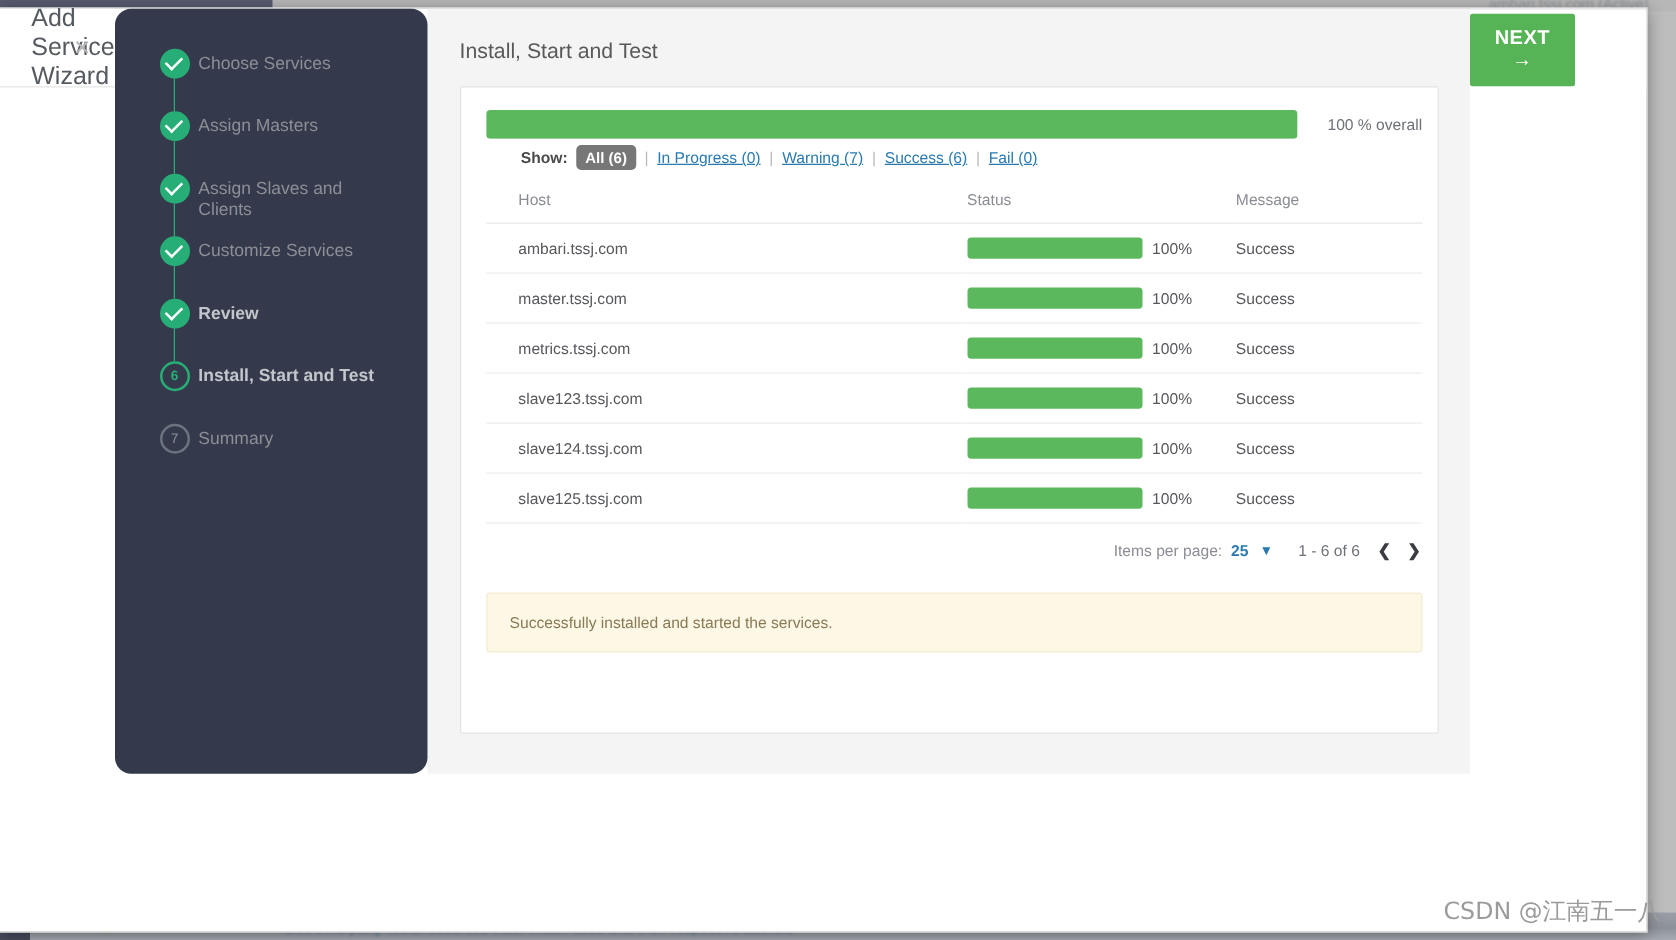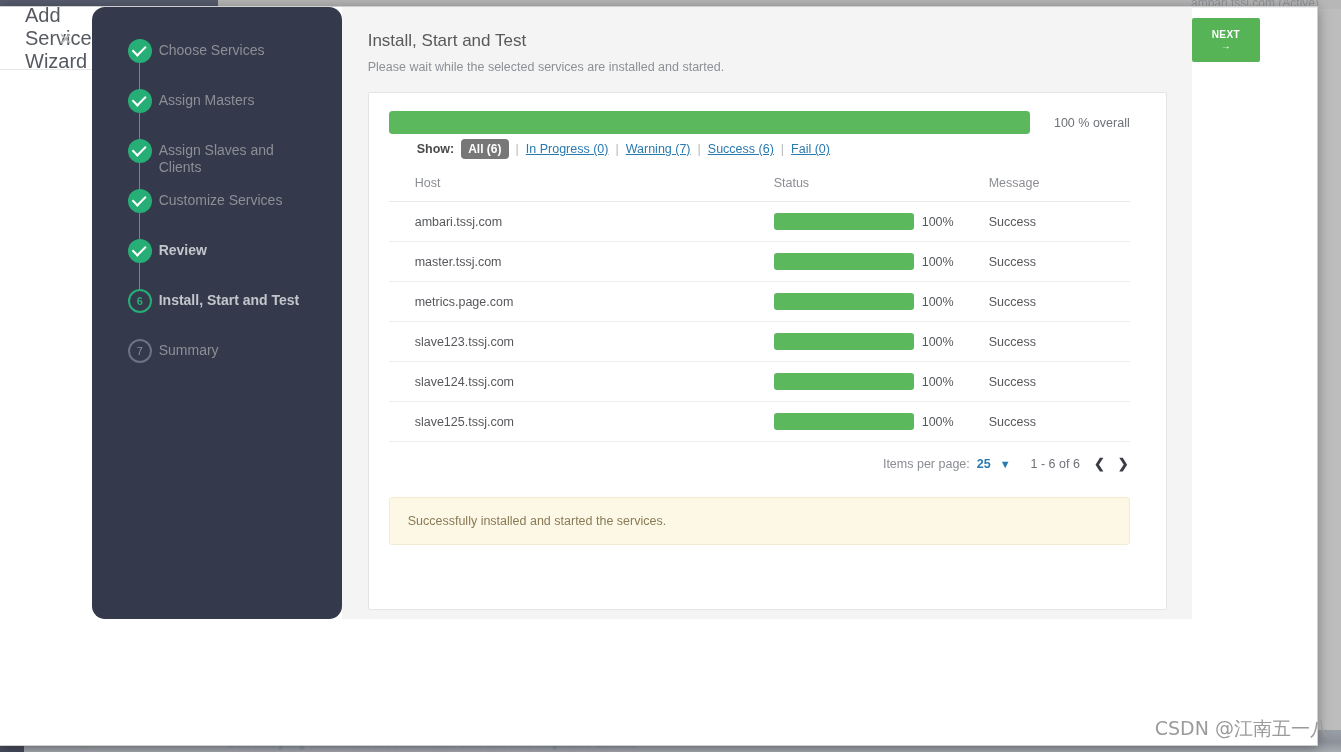--- a/index.html
+++ b/index.html
@@ -112,21 +112,21 @@
   
   #content {
     flex: 1 1 auto; background: #f4f4f4; padding: 24px 25px 0 26px;
     height: 612px; overflow: hidden;
   }
   #page-title { font-size: 17px; color: #58595b; font-weight: 400; }
   #page-sub { font-size: 12.5px; color: #8d9096; margin-top: 9px; }
 
   #panel {
     margin-top: 18px; background: #fff; border: 1px solid #e4e4e4;
-    border-radius: 2px; padding: 18px 36px 20px 20px; height: 518px;
+    border-radius: 2px; padding: 18px 12px 20px 20px; height: 518px;
   }
 
   
   #progress-row { display: flex; align-items: center; }
   #progress-track {
     flex: 1 1 auto; height: 23px; border-radius: 3px;
     background: #ebebeb; overflow: hidden;
   }
   #progress-fill { height: 100%; background: #5cb85c; border-radius: 3px; }
   #progress-label {
@@ -189,21 +189,21 @@
   }
 
   
   #modal-footer {
     height: 64px; flex: 0 0 64px; background: #fff;
     display: flex; align-items: center; justify-content: flex-end;
     padding-right: 57px; border-top: 1px solid #efefef;
   }
   #next-btn {
     background: #56b356; color: #fff; border: none; border-radius: 2px;
-    font-size: 10px; font-weight: 700; letter-spacing: .4px;
+    font-size: 16px; font-weight: 700; letter-spacing: .4px;
     padding: 11px 20px; cursor: pointer;
     font-family: "Liberation Sans", sans-serif;
   }
 
   
   #watermark {
     position: absolute; right: 12px; bottom: 10px;
     font-size: 19px; color: #9b9b9b; z-index: 30;
     font-family: "DejaVu Sans", sans-serif; white-space: nowrap;
   }
@@ -270,21 +270,20 @@
 
       <div class="step">
         <div class="step-marker pending">7</div>
         <div class="step-label">Summary</div>
       </div>
 
     </div>
 
     <div id="content">
       <div id="page-title">Install, Start and Test</div>
-      <div id="page-sub">Please wait while the selected services are installed and started.</div>
 
       <div id="panel">
 
         <div id="progress-row">
           <div id="progress-track">
             <div id="progress-fill" style="width: 100%;"></div>
           </div>
           <div id="progress-label">100 % overall</div>
         </div>
 
@@ -324,21 +323,21 @@
               <td class="col-host">master.tssj.com</td>
               <td class="col-status">
                 <div class="statcell">
                   <div class="statbar" style="width: 140px;"></div>
                   <span class="statpct">100%</span>
                 </div>
               </td>
               <td class="col-msg msg-success">Success</td>
             </tr>
             <tr>
-              <td class="col-host">metrics.page.com</td>
+              <td class="col-host">metrics.tssj.com</td>
               <td class="col-status">
                 <div class="statcell">
                   <div class="statbar" style="width: 140px;"></div>
                   <span class="statpct">100%</span>
                 </div>
               </td>
               <td class="col-msg msg-success">Success</td>
             </tr>
             <tr>
               <td class="col-host">slave123.tssj.com</td>

